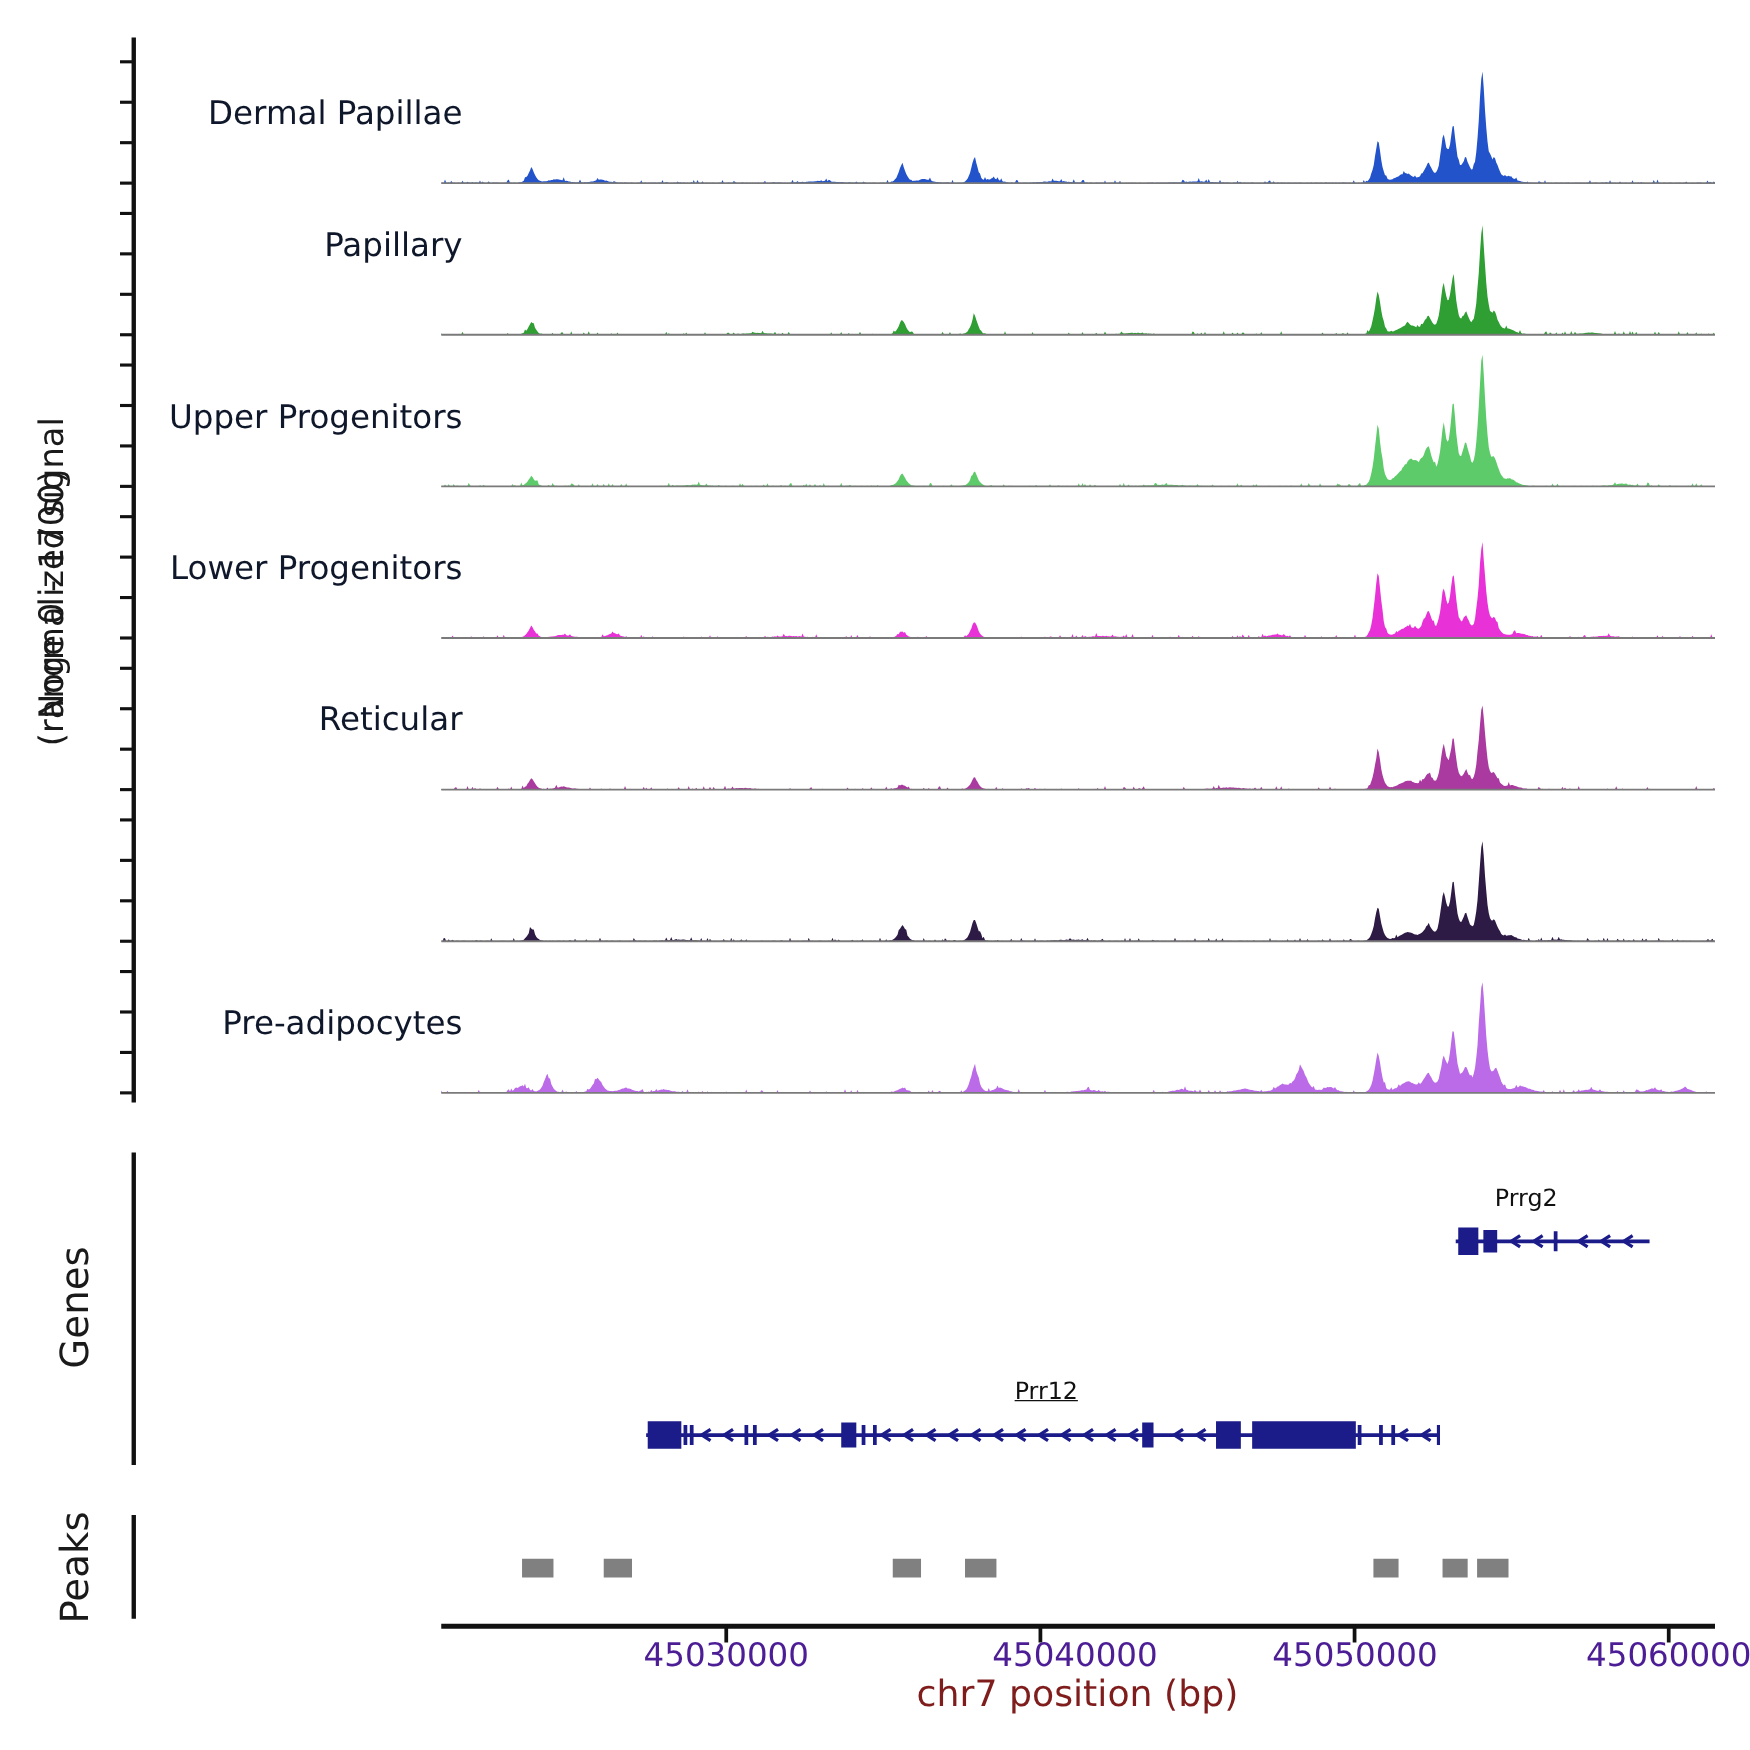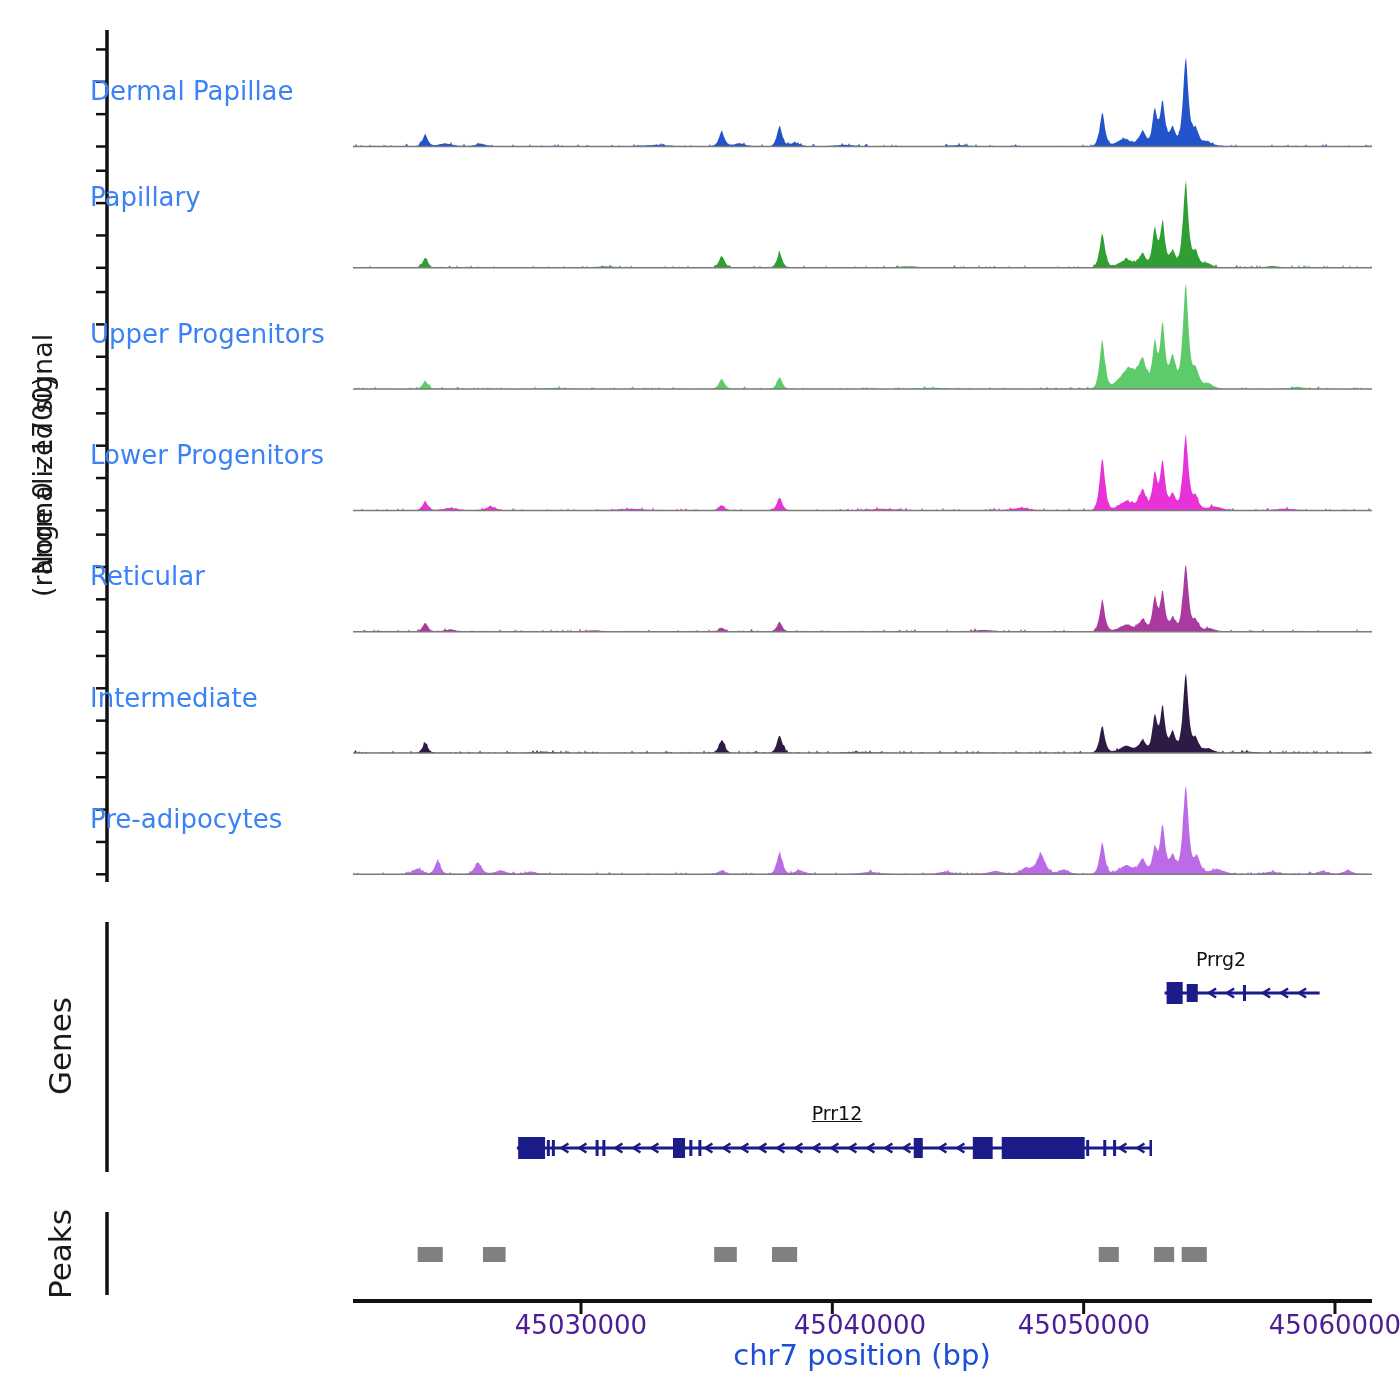--- a/index.html
+++ b/index.html
@@ -2,22 +2,22 @@
 <html><head>
 <meta charset="utf-8">
 <style>
   html,body{margin:0;padding:0;background:#ffffff;}
   #figure{
     position:relative;width:1400px;height:1400px;background:#ffffff;overflow:hidden;
     font-family:"DejaVu Sans","Liberation Sans",sans-serif;color:#1a1a1a;
   }
   #plot{position:absolute;left:0;top:0;}
   .track-label{
-    position:absolute;left:90px;width:280px;text-align:left;
-    font-size:26px;color:#3b82f6;white-space:nowrap;
+    position:absolute;left:90px;width:280px;text-align:right;
+    font-size:26px;color:#0f172a;white-space:nowrap;
   }
   .rot-label{
     position:absolute;transform:rotate(-90deg);text-align:center;white-space:nowrap;
   }
   #yaxis-label-1,#yaxis-label-2{width:520px;left:-218px;font-size:27px;}
   #yaxis-label-1{top:439px;}
   #yaxis-label-2{top:471px;}
   #genes-axis-label,#peaks-axis-label{width:220px;left:-50px;font-size:31px;}
   #genes-axis-label{top:1028px;}
   #peaks-axis-label{top:1236px;}
@@ -25,21 +25,21 @@
     position:absolute;width:200px;text-align:center;font-size:19px;color:#111;white-space:nowrap;
   }
   #gene-label-0{left:1121px;top:948px;}
   #gene-label-1{left:737px;top:1102px;text-decoration:underline;}
   .xtick-label{
     position:absolute;width:200px;top:1310px;text-align:center;
     font-size:26px;color:#4c1d95;white-space:nowrap;
   }
   #xaxis-title{
     position:absolute;left:612px;width:500px;top:1338px;text-align:center;
-    font-size:29px;color:#1d4ed8;white-space:nowrap;
+    font-size:29px;color:#7f1d1d;white-space:nowrap;
   }
 </style>
 </head>
 <body>
 
 <div id="figure">
 
   <svg id="plot" width="1400" height="1400" viewBox="0 0 1400 1400">
       <line x1="107" y1="30" x2="107" y2="882" stroke="#111111" stroke-width="3.5"></line>
       <line x1="96" y1="146.5" x2="107" y2="146.5" stroke="#111111" stroke-width="2.5"></line>
@@ -147,21 +147,20 @@
     </svg>
 
   <div class="rot-label" id="yaxis-label-1">Normalized signal</div>
   <div class="rot-label" id="yaxis-label-2">(range 0 - 1700)</div>
 
   <div class="track-label" style="top:76px">Dermal Papillae</div>
   <div class="track-label" style="top:182px">Papillary</div>
   <div class="track-label" style="top:319px">Upper Progenitors</div>
   <div class="track-label" style="top:561px">Reticular</div>
   <div class="track-label" style="top:440px">Lower Progenitors</div>
-  <div class="track-label" style="top:683px">Intermediate</div>
   <div class="track-label" style="top:804px">Pre-adipocytes</div>
 
   <div class="rot-label" id="genes-axis-label">Genes</div>
   <div class="rot-label" id="peaks-axis-label">Peaks</div>
 
   <div class="gene-label" id="gene-label-0">Prrg2</div>
   <div class="gene-label" id="gene-label-1">Prr12</div>
 
   <span class="xtick-label" style="left:481px">45030000</span>
   <span class="xtick-label" style="left:760px">45040000</span>

